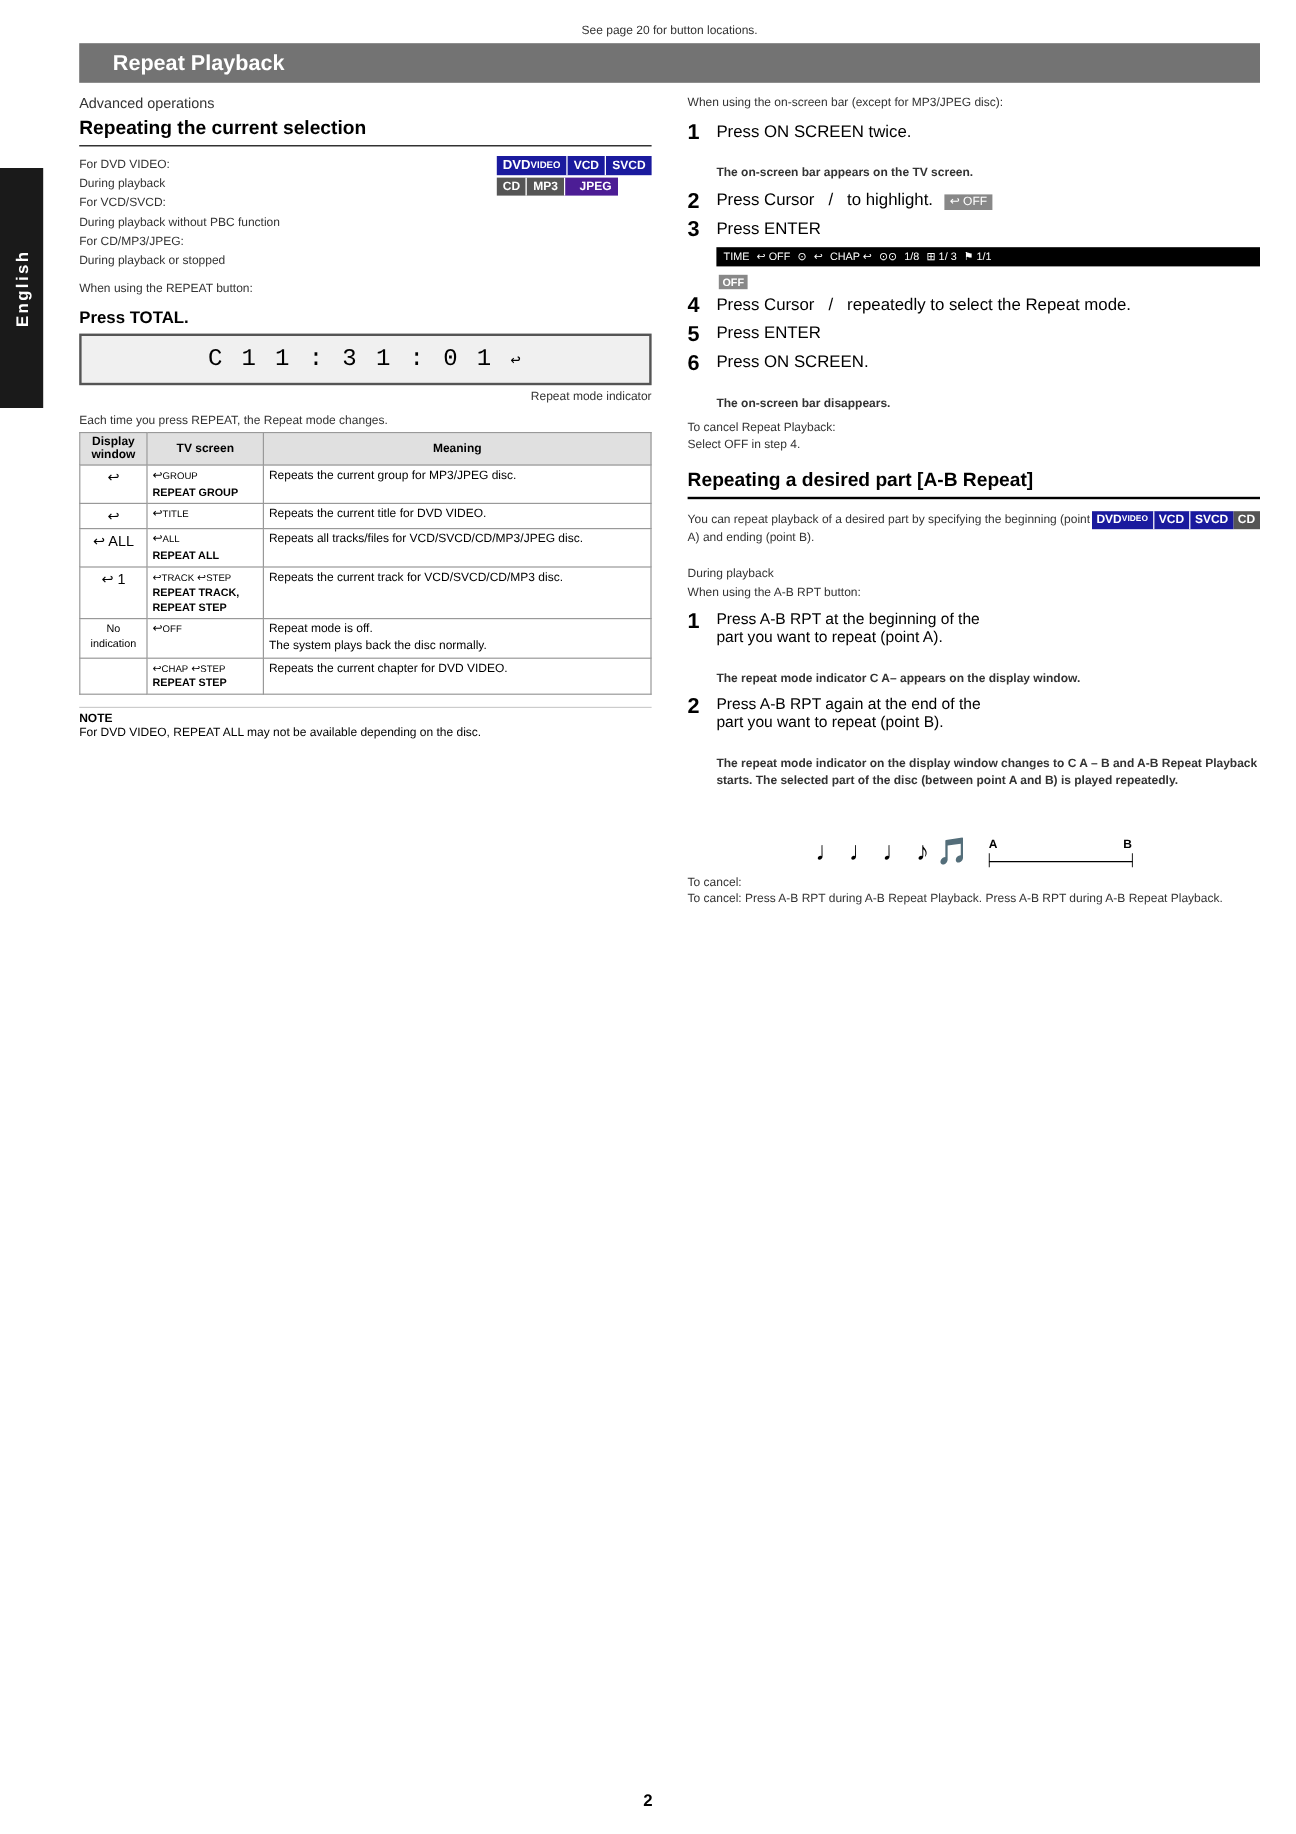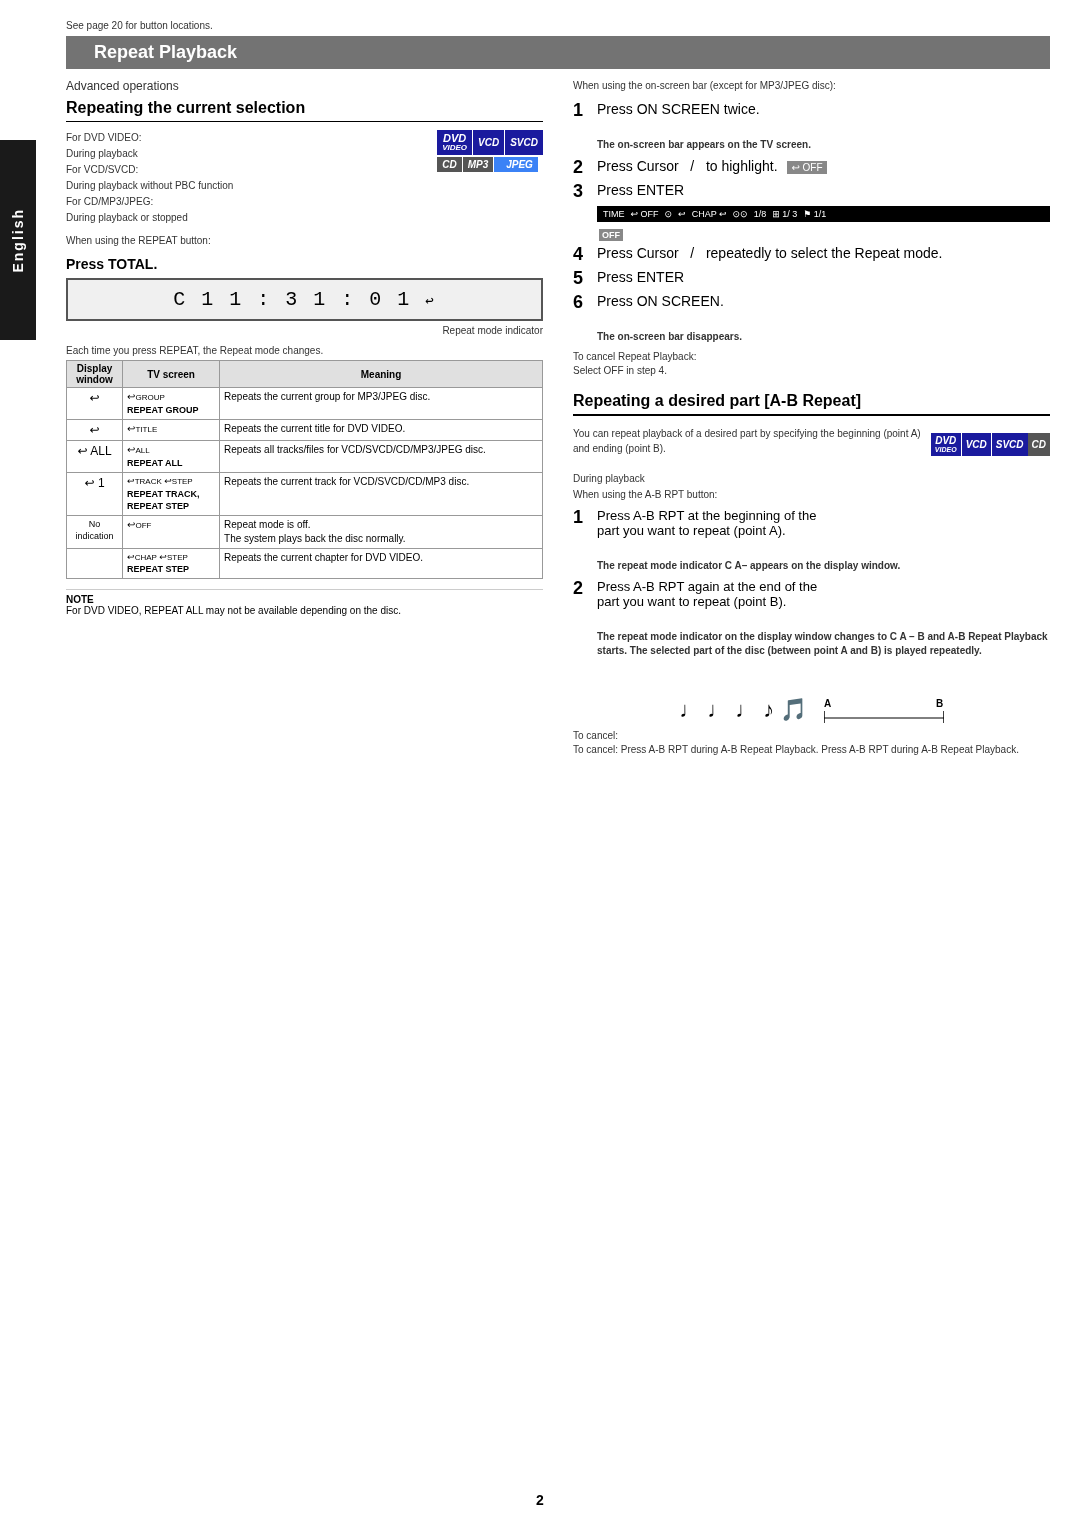--- a/index.html
+++ b/index.html
@@ -56,21 +56,21 @@
       min-width: 0;
     }
     .right-col {
       flex: 1;
       min-width: 0;
     }
 
     
     .top-note {
       font-size: 10px;
-      text-align: left;
+      text-align: center;
       color: #333;
       margin-bottom: 5px;
     }
 
     
     .section-header {
       background: #737373;
       color: #fff;
       padding: 6px 28px;
       font-size: 18px;
@@ -92,32 +92,30 @@
       border-bottom: 1px solid #000;
       padding-bottom: 4px;
       margin-bottom: 8px;
     }
     .badge {
       padding: 2px 5px;
       font-size: 10px;
       font-weight: bold;
       color: #fff;
       display: flex;
-      flex-direction: column;
       align-items: center;
       justify-content: center;
       line-height: 1.1;
-      font-style: italic;
     }
     .badge-dvd { background: #1a1a9e; }
     .badge-vcd { background: #1a1a9e; border-left: 1px solid #fff; }
     .badge-svcd { background: #1a1a9e; border-left: 1px solid #fff; }
     .badge-cd { background: #555; }
     .badge-mp3 { background: #555; border-left: 1px solid #fff; }
-    .badge-jpeg { background: #3b82f6; border-left: 1px solid #fff; padding-left: 12px; }
+    .badge-jpeg { background: #4c1d95; border-left: 1px solid #fff; padding-left: 12px; }
     .badge-row { display: flex; }
 
     
     .for-text {
       font-size: 10px;
       color: #333;
       margin-bottom: 2px;
       line-height: 1.4;
     }
 
@@ -485,21 +483,21 @@
         </div>
       </div>
 
       <div class="to-cancel">
         To cancel Repeat Playback:<br>
         Select OFF in step 4.
       </div>
 
       <div class="section-heading-large" style="margin-top:14px;">Repeating a desired part [A-B Repeat]</div>
 
-      <div style="display:flex;margin-bottom:8px;align-items:center;">
+      <div style="display:flex;margin-bottom:8px;">
         <div class="section2-desc">You can repeat playback of a desired part by specifying the beginning (point A) and ending (point B).</div>
         <div>
           <div class="badge-row">
             <div class="badge badge-dvd" style="padding:2px 4px;">
               <span style="font-size:10px;font-weight:bold;">DVD</span>
               <span style="font-size:7px;">VIDEO</span>
             </div>
             <div class="badge badge-vcd" style="padding:2px 4px;font-size:10px;">VCD</div>
             <div class="badge badge-svcd" style="padding:2px 4px;font-size:10px;">SVCD</div>
             <div class="badge badge-cd" style="padding:2px 4px;font-size:10px;">CD</div>

